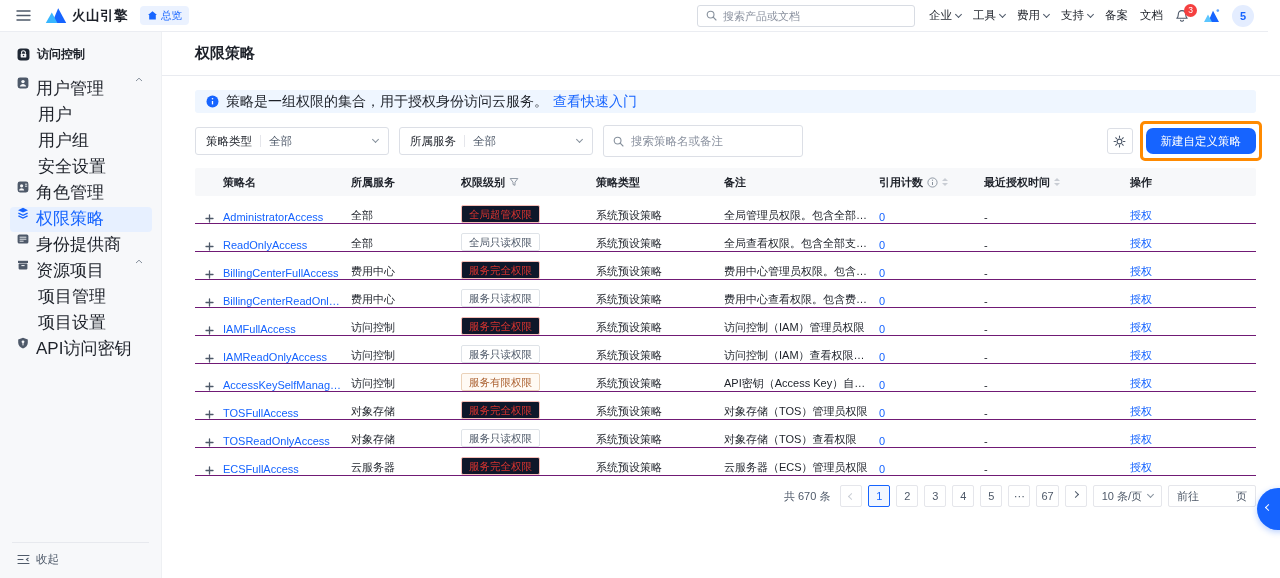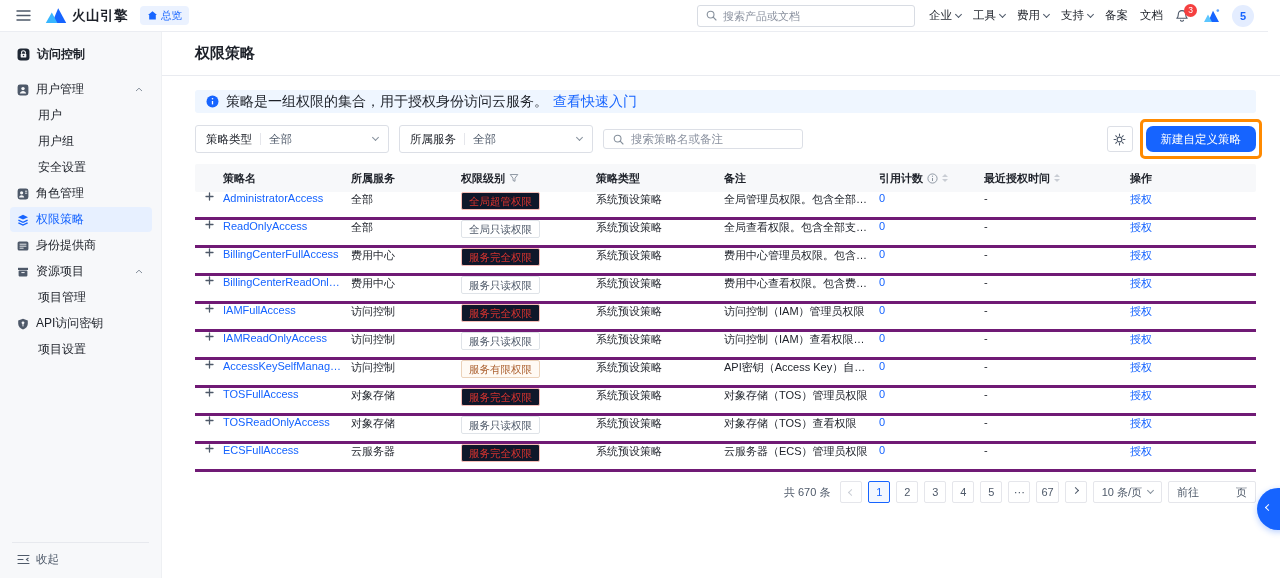--- a/index.html
+++ b/index.html
@@ -25,21 +25,21 @@
 .nav-menu .chv{color:#4E5969}
 .bell-wrap{position:relative;margin-left:12px;cursor:pointer}
 .bell-badge{position:absolute;top:-5px;right:-8px;background:#F53F3F;color:#fff;font-size:8.5px;min-width:13px;height:13px;border-radius:7px;display:flex;align-items:center;justify-content:center;padding:0 2px}
 .mini-mtn{margin-left:14px;cursor:pointer}
 .avatar{margin-left:12px;margin-right:14px;width:22px;height:22px;border-radius:50%;background:#E4EDFF;color:#1664FF;font-size:11px;font-weight:bold;display:flex;align-items:center;justify-content:center;cursor:pointer}
 
 
 .sidebar{position:absolute;top:32px;left:0;bottom:0;width:162px;background:#F7F8FA;border-right:1px solid #EEF0F3;display:flex;flex-direction:column;z-index:10}
 .side-root{display:flex;align-items:center;gap:7px;padding:14px 12px 0 17px;font-weight:bold;font-size:12px;color:#1D2129;cursor:pointer}
 .side-list{margin-top:14px}
-.side-item{height:25px;display:flex;align-items:center;gap:7px;margin:0 9px 1px 10px;padding-left:7px;border-radius:4px;font-size:12px;color:#1D2129;cursor:pointer}
+.side-item{height:25px;display:flex;gap:7px;margin:0 9px 1px 10px;padding-left:7px;border-radius:4px;font-size:17px;color:#1D2129;cursor:pointer}
 .side-item .icon{color:#4E5969;display:flex}
 .side-item.s-sub{padding-left:28px}
 .side-item.sel-selected{background:#E7F0FF;color:#1664FF}
 .side-item.sel-selected .icon{color:#1664FF}
 .side-caret{margin-left:auto;margin-right:9px}
 .side-footer{margin-top:auto}
 .side-divider{height:1px;background:#E7E9EE;margin:0 12px}
 .side-collapse{display:flex;align-items:center;gap:6px;padding:9px 0 11px 17px;font-size:11.5px;color:#4E5969;cursor:pointer}
 
 
@@ -49,33 +49,33 @@
 .content{padding:14px 24px 0 33px}
 .banner{height:23px;background:#EFF6FF;border-radius:3px;display:flex;align-items:center;gap:7px;padding:0 11px;font-size:14px;color:#1D2129}
 .banner a{margin-left:-2px}
 
 .filter-row{display:flex;align-items:center;gap:10px;margin-top:12px;position:relative}
 .f-select{width:194px;height:28px;border:1px solid #DCDFE6;border-radius:3px;display:flex;align-items:center;gap:8px;padding:0 10px;font-size:11.5px;background:#fff;cursor:pointer}
 .f-label{color:#1D2129}
 .f-div{width:1px;height:12px;background:#E5E6EB}
 .f-value{flex:1;color:#4E5969}
 .f-select .chv,.pg-size .chv{color:#86909C}
-.f-search{width:200px;height:20px;border:1px solid #DCDFE6;border-radius:3px;display:flex;align-items:center;gap:7px;padding:0 9px;background:#fff}
+.f-search{width:200px;height:32px;border:1px solid #DCDFE6;border-radius:3px;display:flex;align-items:center;gap:7px;padding:0 9px;background:#fff}
 .f-search input{border:none;outline:none;flex:1;font-size:11.5px;background:transparent;color:#1D2129}
 .f-search input::placeholder{color:#8A919F}
 .f-right{margin-left:auto;display:flex;align-items:center;gap:13px}
 .gear-btn{width:26px;height:26px;border:1px solid #DCDFE6;border-radius:3px;background:#fff;display:flex;align-items:center;justify-content:center;cursor:pointer}
 .hl-wrap{position:relative}
 .hl-ring{position:absolute;inset:-7px -6px;border:3.5px solid #FF8A00;border-radius:5px;pointer-events:none;z-index:5}
 .primary-btn{height:26px;min-width:110px;padding:0 15px;background:#1664FF;color:#fff;border:none;border-radius:7px;font-size:11.5px;font-family:inherit;cursor:pointer}
 
 .table{margin-top:11px;font-size:11px}
 .thead{display:flex;align-items:center;height:28px;background:#F7F8FA;border-radius:2px;color:#1D2129;font-weight:bold}
 .th{display:flex;align-items:center;gap:4px}
-.tr{display:flex;align-items:flex-start;height:28px;border-bottom:3px solid #701a75}
+.tr{display:flex;align-items:flex-end;height:28px;border-bottom:1px solid #701a75}
 .td,.th{padding-right:8px;white-space:nowrap;overflow:hidden}
 .td{text-overflow:ellipsis}
 .td>span,.td>a{white-space:nowrap}
 .c-exp{width:28px;display:flex;justify-content:center;padding-right:0;overflow:visible}
 .c-name{width:128px}
 .c-svc{width:110px}
 .c-lvl{width:135px}
 .c-type{width:128px}
 .c-rmk{width:155px}
 .c-ref{width:105px}
@@ -277,34 +277,34 @@
       <svg width="8" height="5" viewBox="0 0 8 5">
             <path d="M1 4 4 1.2 7 4" fill="none" stroke="#86909C" stroke-width="1"></path>
           </svg>
     </span>
   </div>
       <div class="side-item s-sub">
 
     <span>项目管理</span>
 
   </div>
+      <div class="side-item s-sub">
+
+    <span>项目设置</span>
+
+  </div>
       <div class="side-item s-parent">
     <span class="icon">
           <svg width="12" height="12" viewBox="0 0 12 12">
             <path d="M6 .8 10.8 2.6v3.2c0 2.6-1.9 4.6-4.8 5.6-2.9-1-4.8-3-4.8-5.6V2.6z" fill="currentColor"></path>
             <circle cx="6" cy="4.8" r="1.4" fill="#F7F8FA"></circle>
             <path d="M6 5.8v2.6" stroke="#F7F8FA" stroke-width="1"></path>
           </svg>
         </span>
     <span>API访问密钥</span>
-
-  </div>
-      <div class="side-item s-sub">
-
-    <span>项目设置</span>
 
   </div>
     </nav>
   <div class="side-footer">
     <div class="side-divider"></div>
     <div class="side-collapse">
       <span>
         <svg width="13" height="11" viewBox="0 0 13 11">
             <path d="M1 1.5h11M1 5.5h5M1 9.5h11" stroke="#4E5969" stroke-width="1.1" stroke-linecap="round"></path>
             <path d="M11.5 3.8 9.5 5.5l2 1.7" fill="none" stroke="#4E5969" stroke-width="1.1"></path>

